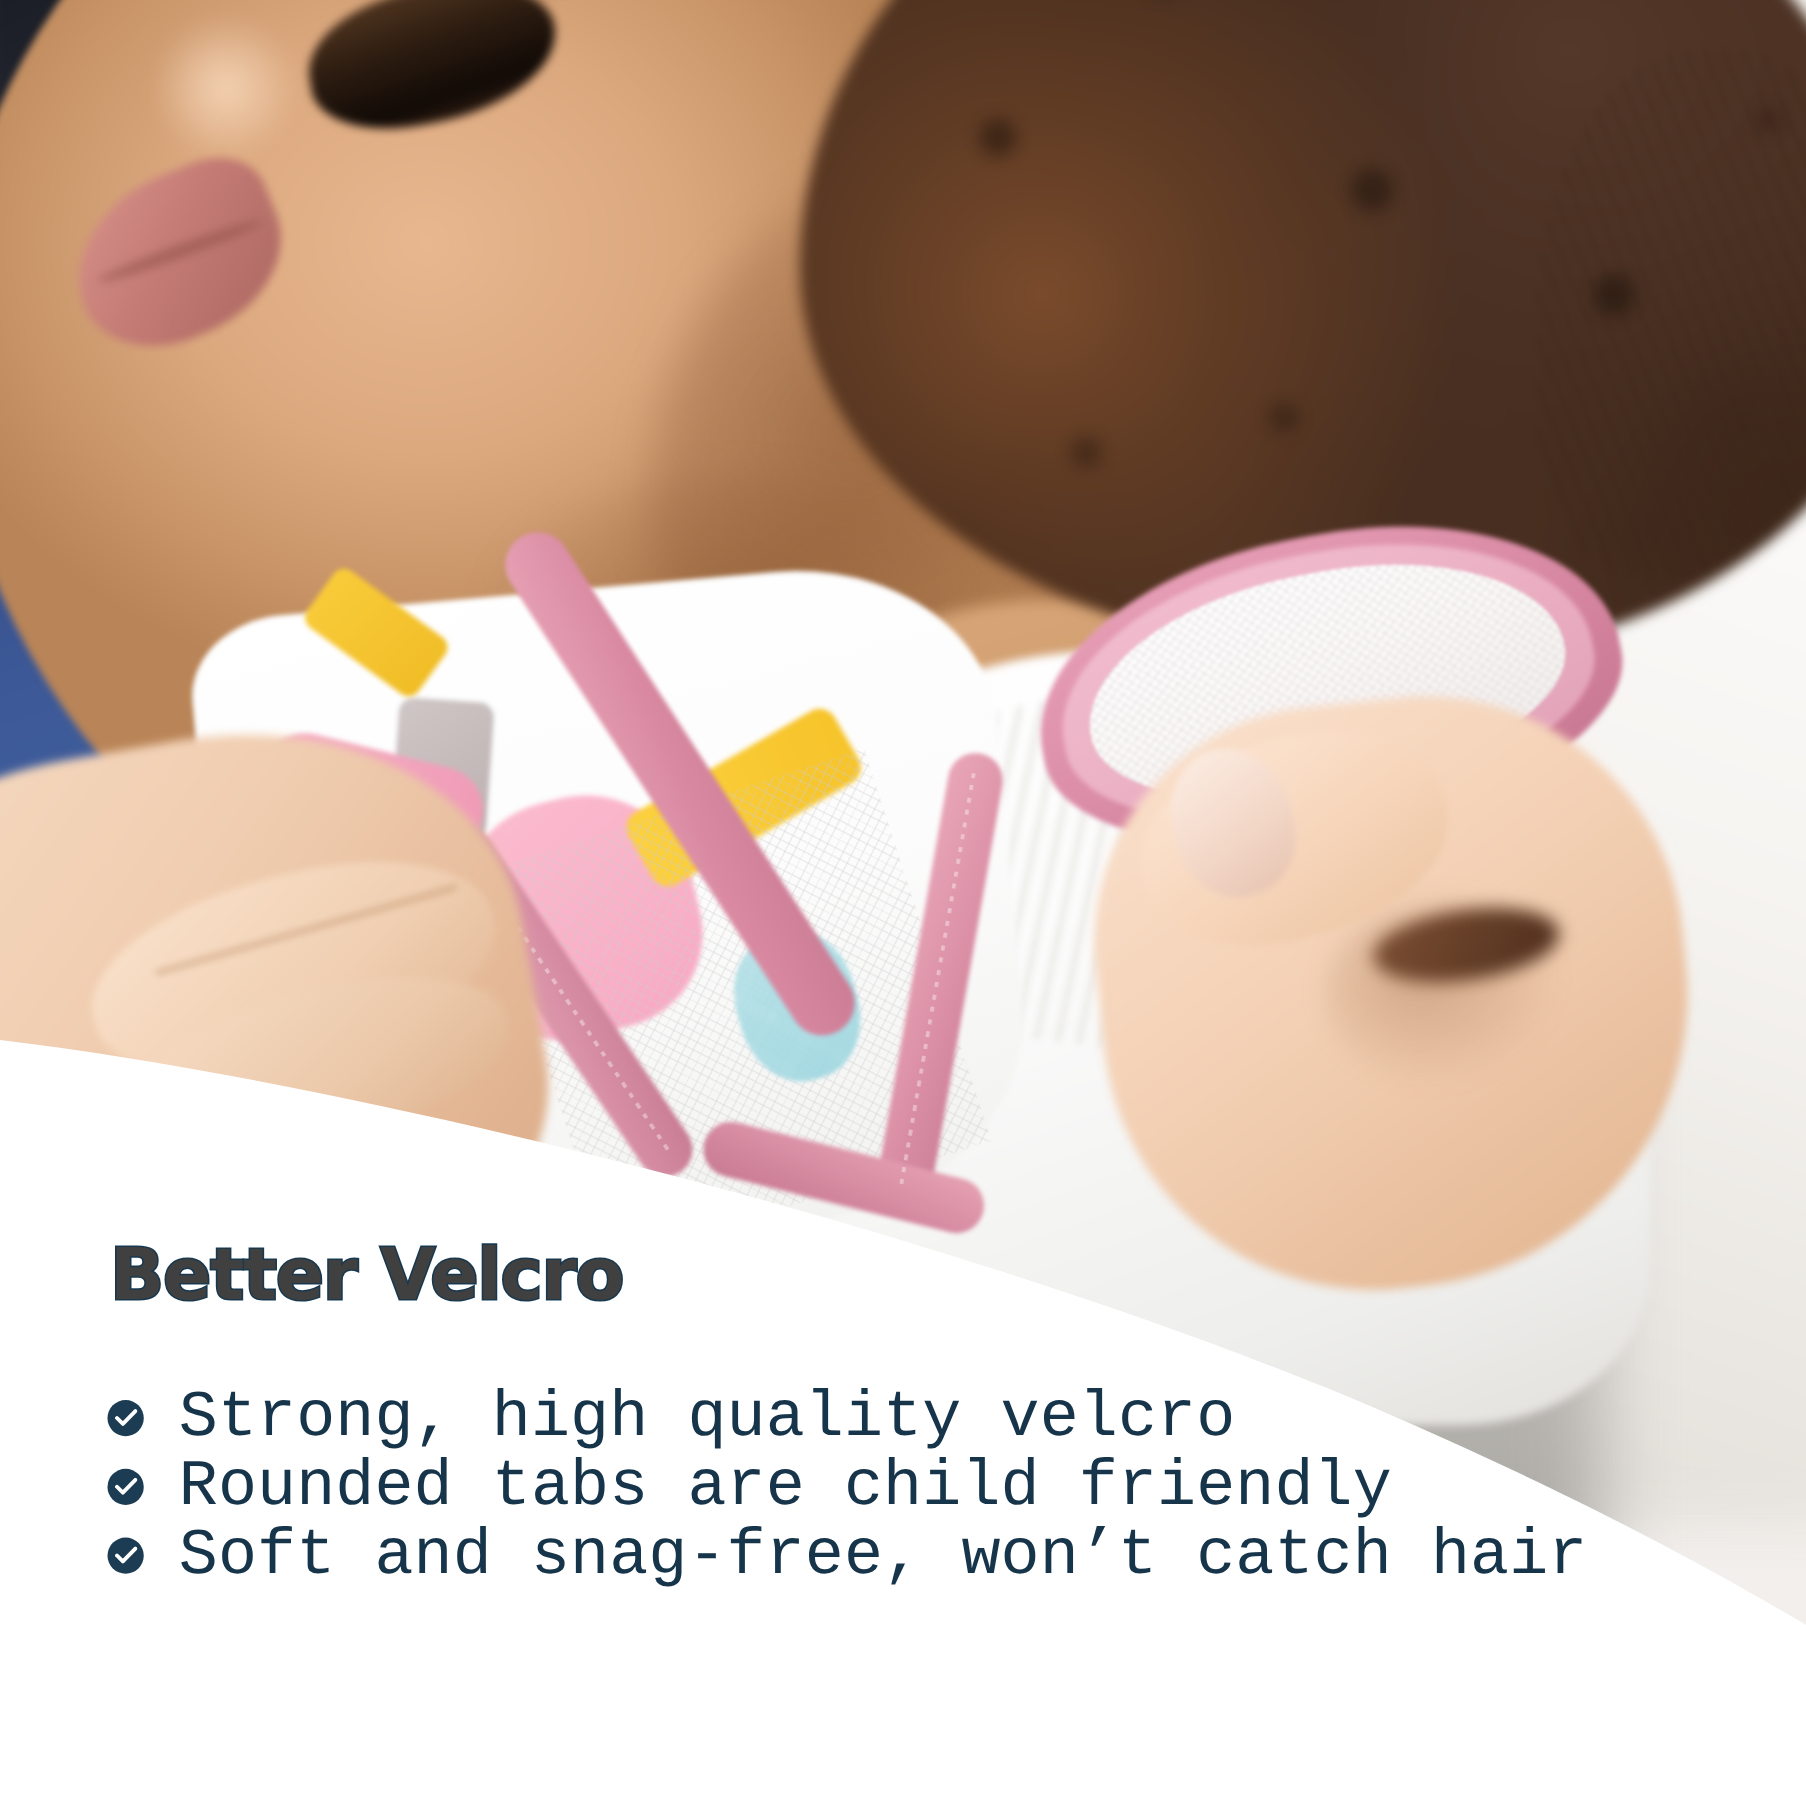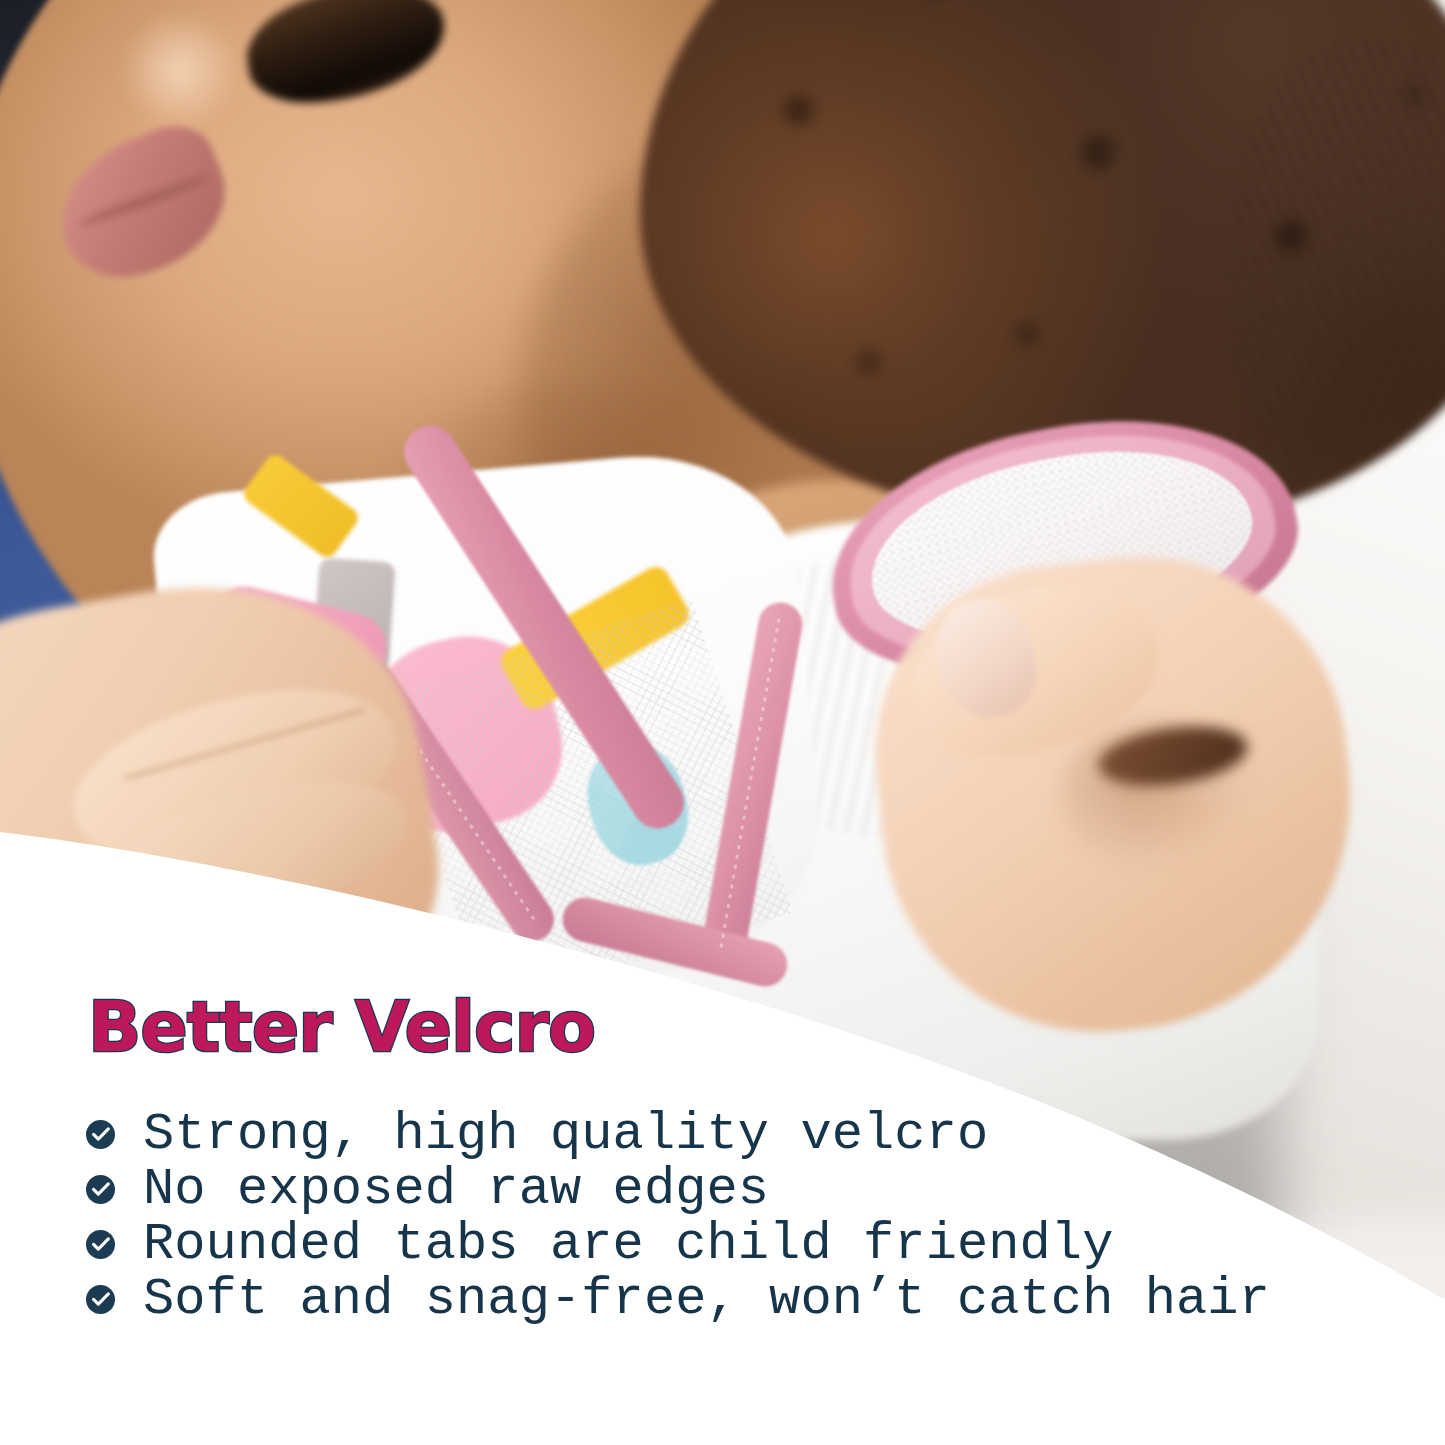--- a/index.html
+++ b/index.html
@@ -346,24 +346,24 @@
   }
 
   
   .panel{
     position:absolute;left:0;top:930px;width:1000px;height:515px;
   }
   .title{
     position:absolute;left:88px;top:62px;
     font-family:"DejaVu Sans","Liberation Sans",sans-serif;
     font-weight:700;
-    font-size:70px;
+    font-size:57px;
     line-height:1;
     letter-spacing:-1px;
-    color:#be185d;
+    color:#404040;
     -webkit-text-stroke:2.5px #17384f;
     paint-order:stroke fill;
   }
   .bullets{
     position:absolute;left:86px;top:180px;
     display:flex;flex-direction:column;gap:7px;
   }
   .bullet{
     display:flex;align-items:center;
     height:48px;
@@ -462,28 +462,20 @@
       <div class="bullet">
         <span class="check">
           <svg width="18" height="15" viewBox="0 0 18 15">
               <path d="M1.6 7.4 L6.3 12.1 L16.3 1.9" stroke="#ffffff" stroke-width="3.1" fill="none" stroke-linecap="round" stroke-linejoin="round"></path>
             </svg>
         </span>
         <span class="btext">Strong, high quality velcro</span>
       </div>
 
 
-      <div class="bullet">
-        <span class="check">
-          <svg width="18" height="15" viewBox="0 0 18 15">
-              <path d="M1.6 7.4 L6.3 12.1 L16.3 1.9" stroke="#ffffff" stroke-width="3.1" fill="none" stroke-linecap="round" stroke-linejoin="round"></path>
-            </svg>
-        </span>
-        <span class="btext">No exposed raw edges</span>
-      </div>
 
       <div class="bullet">
         <span class="check">
           <svg width="18" height="15" viewBox="0 0 18 15">
               <path d="M1.6 7.4 L6.3 12.1 L16.3 1.9" stroke="#ffffff" stroke-width="3.1" fill="none" stroke-linecap="round" stroke-linejoin="round"></path>
             </svg>
         </span>
         <span class="btext">Rounded tabs are child friendly</span>
       </div>
 

